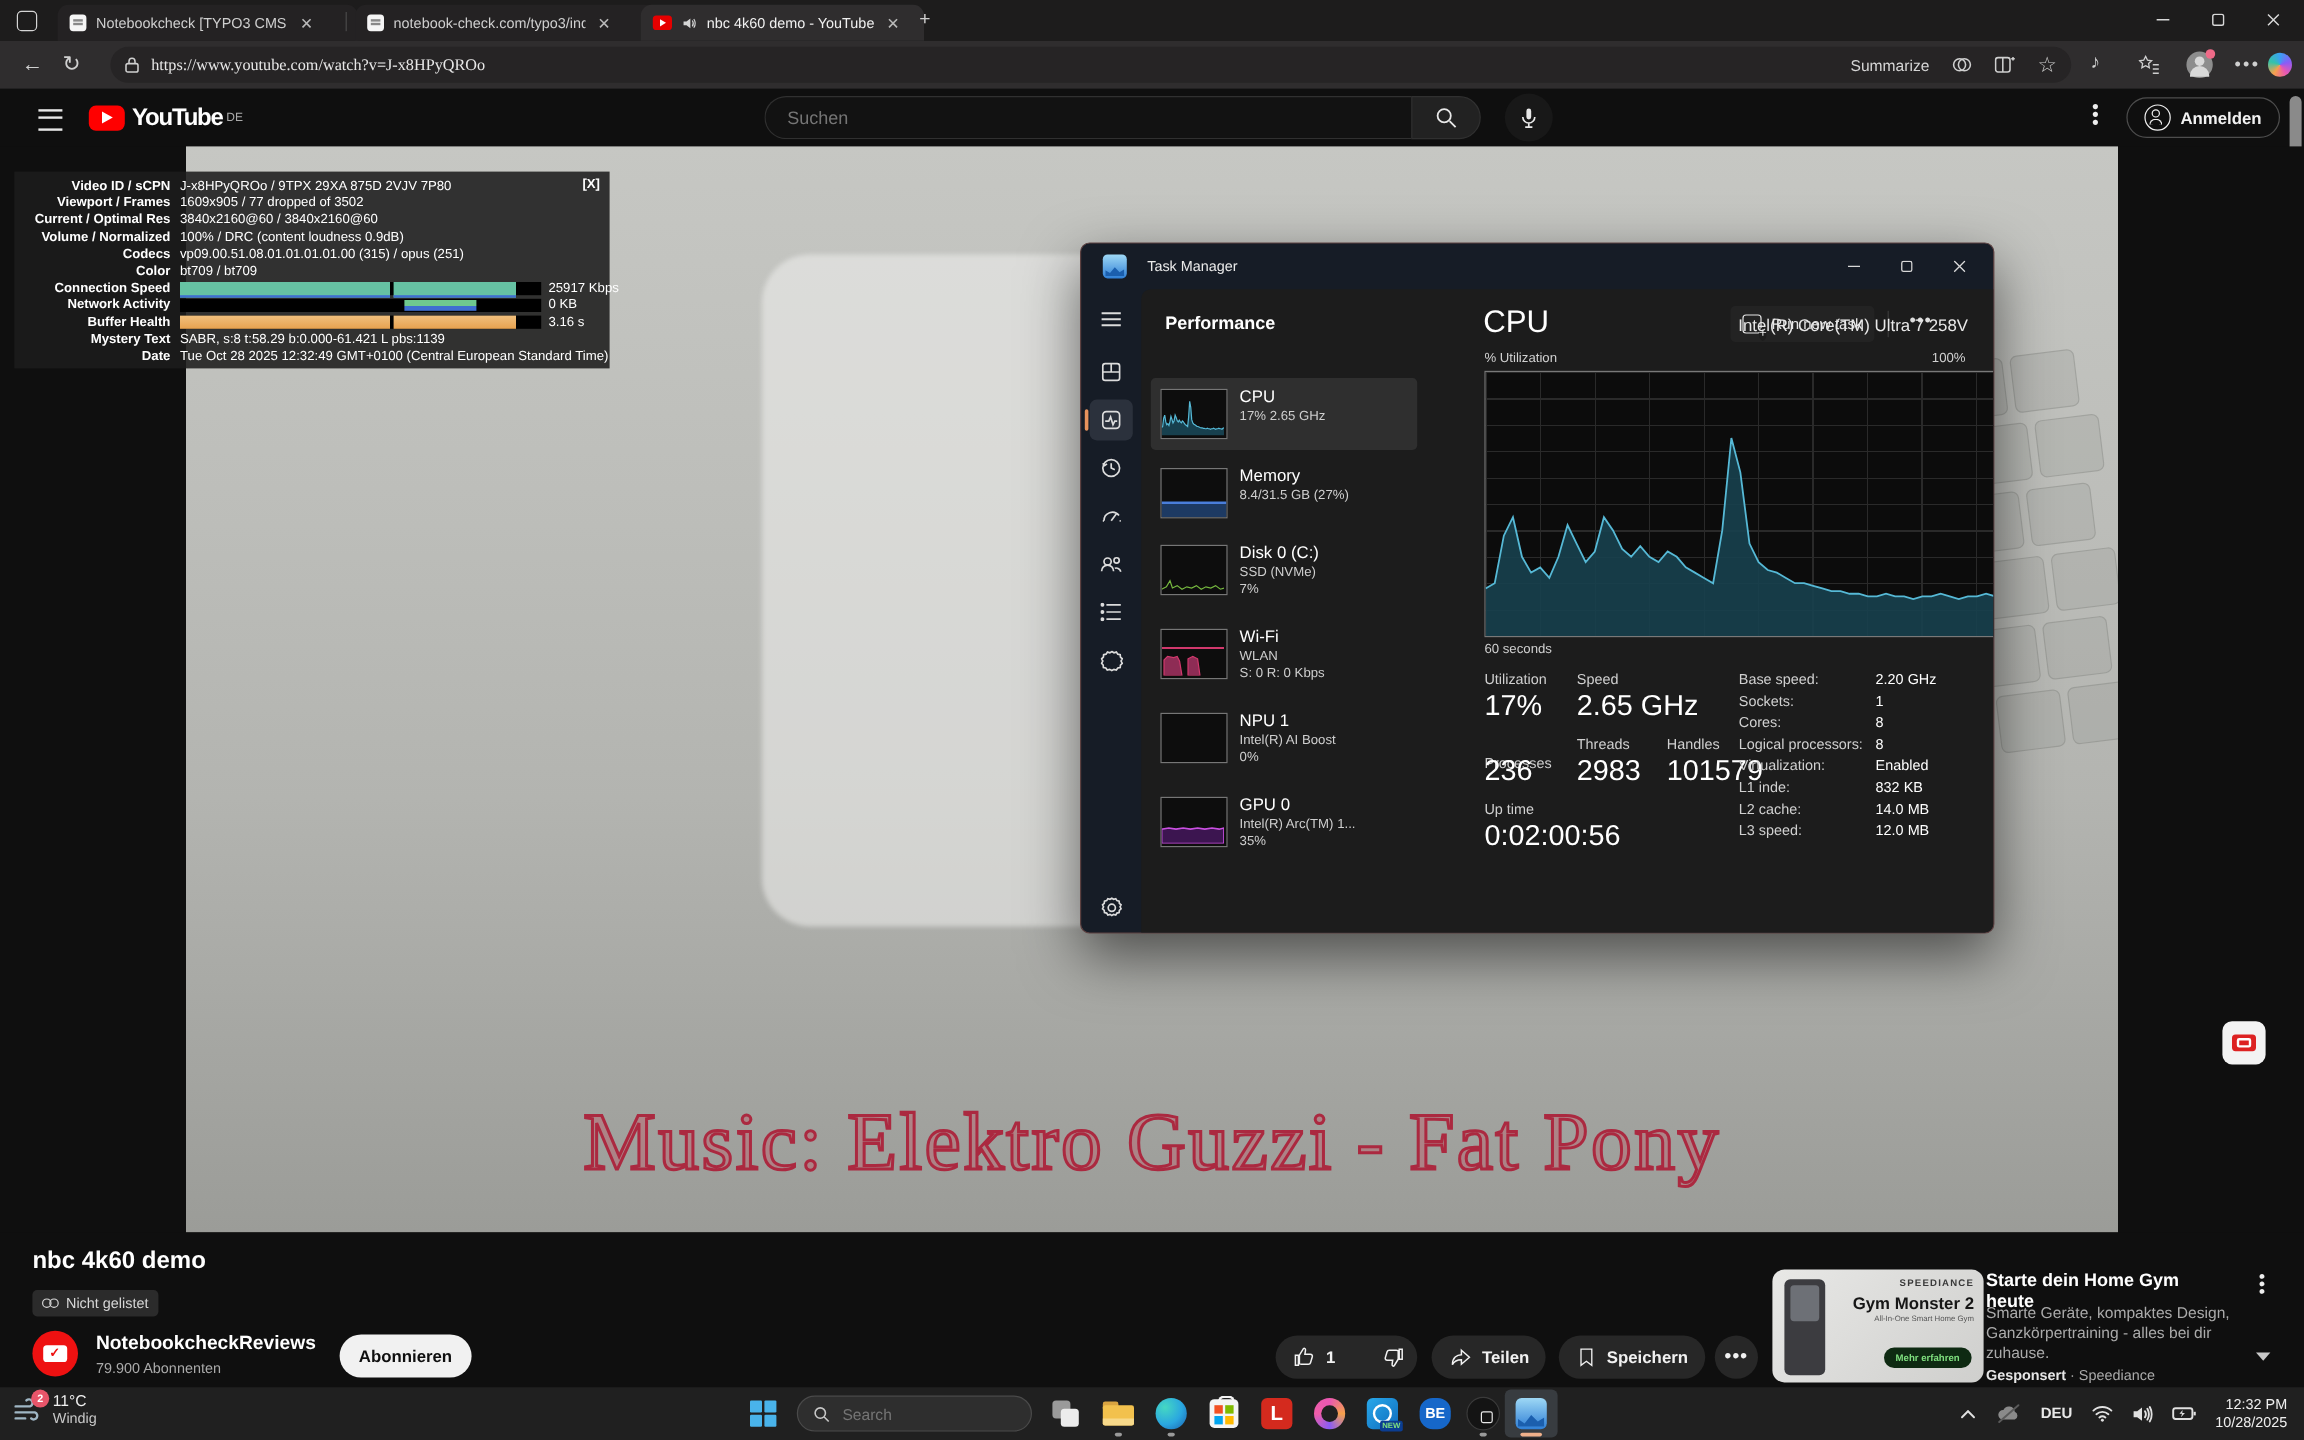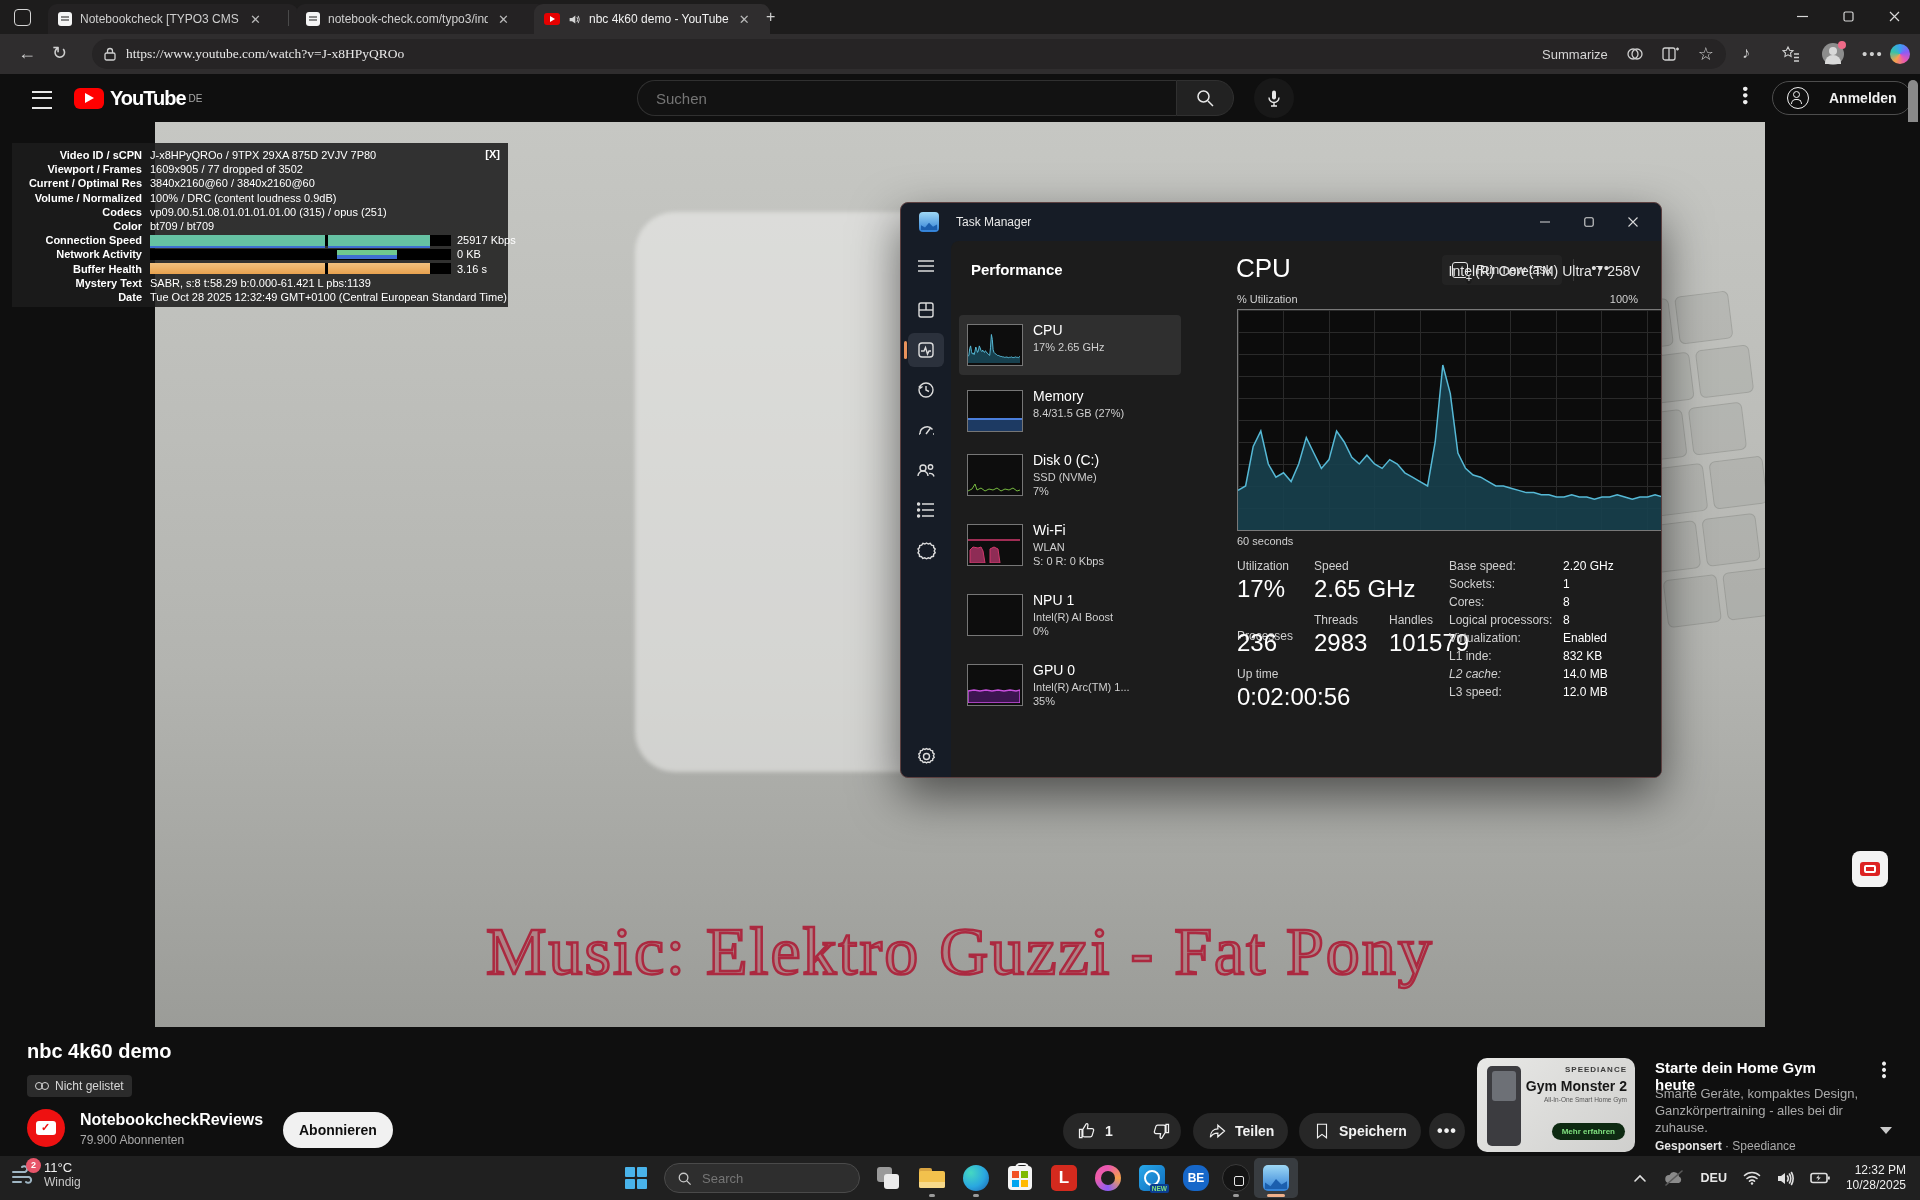--- a/index.html
+++ b/index.html
@@ -43,21 +43,21 @@
   #yt-logo-text{color:#fff;font-size:20px;font-weight:bold;letter-spacing:-1px;margin-left:6px;}
   #yt-region{color:#aaa;font-size:10px;vertical-align:top;margin-left:3px;}
   #yt-search{position:absolute;left:637px;top:6px;width:539px;height:36px;border:1px solid #303030;border-right:none;
              border-radius:18px 0 0 18px;background:#121212;box-sizing:border-box;display:flex;align-items:center;padding:0 16px;}
   #yt-search input{background:transparent;border:none;outline:none;color:#eee;font-size:15px;width:100%;font-family:"Liberation Sans",sans-serif;}
   #yt-search-btn{position:absolute;left:1176px;top:6px;width:58px;height:36px;border:1px solid #303030;border-radius:0 18px 18px 0;
                  background:#222;box-sizing:border-box;display:flex;align-items:center;justify-content:center;}
   #yt-mic{position:absolute;left:1254px;top:4px;width:40px;height:40px;border-radius:50%;background:#181818;display:flex;align-items:center;justify-content:center;}
   #yt-dots{position:absolute;left:1736px;top:12px;color:#eee;font-size:16px;letter-spacing:1px;writing-mode:vertical-lr;}
   #yt-signin{position:absolute;left:1772px;top:7px;height:34px;border:1px solid #4d4d4d;border-radius:17px;display:flex;
-             align-items:center;gap:20px;padding:0 14px;color:#f1f1f1;font-size:14px;font-weight:bold;box-sizing:border-box;}
+             align-items:center;gap:8px;padding:0 14px;color:#f1f1f1;font-size:14px;font-weight:bold;box-sizing:border-box;}
   .person-ico{width:20px;height:20px;border:1.5px solid #f1f1f1;border-radius:50%;position:relative;}
   .person-ico:before{content:"";position:absolute;left:5px;top:3px;width:7px;height:7px;border-radius:50%;border:1.5px solid #f1f1f1;box-sizing:border-box;}
   .person-ico:after{content:"";position:absolute;left:3px;top:11px;width:11px;height:5px;border-radius:6px 6px 0 0;border:1.5px solid #f1f1f1;border-bottom:none;box-sizing:border-box;}
   #page-scrollbar{position:absolute;right:2px;top:80px;width:10px;height:190px;background:#8a8a8a;border-radius:5px;}
 
   
   #player{position:absolute;top:122px;left:0;width:1920px;height:905px;background:#0f0f0f;}
   #video{position:absolute;left:155px;top:0;width:1610px;height:905px;overflow:hidden;
          background:linear-gradient(180deg,#c6c7c3 0%,#bcbdb9 35%,#b3b4b0 60%,#9b9c98 100%);}
   #video .sheen{position:absolute;left:480px;top:90px;width:620px;height:560px;border-radius:40px;background:rgba(240,241,238,0.55);filter:blur(2px);}
@@ -139,21 +139,21 @@
            padding:0 14px;color:#f1f1f1;font-size:14px;font-weight:bold;box-sizing:border-box;}
   .pillbtn svg{flex:none;}
   #like-pill{left:1063px;width:118px;padding:0;}
   #like-seg{display:flex;align-items:center;gap:8px;padding:0 12px 0 14px;height:100%;}
   #like-div{width:1px;height:22px;background:#4a4a4a;}
   #dislike-seg{display:flex;align-items:center;padding:0 14px 0 10px;height:100%;}
   #more-circle{position:absolute;left:1429px;top:86px;width:36px;height:36px;border-radius:50%;background:#272727;
                color:#f1f1f1;display:flex;align-items:center;justify-content:center;font-weight:bold;letter-spacing:1px;}
 
   
-  #ad-thumb{position:absolute;left:1477px;top:31px;width:158px;height:94px;border-radius:10px;background:linear-gradient(135deg,#e8e8e6,#cfcfcd);overflow:hidden;}
+  #ad-thumb{position:absolute;left:1477px;top:31px;width:176px;height:94px;border-radius:10px;background:linear-gradient(135deg,#e8e8e6,#cfcfcd);overflow:hidden;}
   #ad-machine{position:absolute;left:10px;top:8px;width:34px;height:80px;background:#3c3c40;border-radius:5px;}
   #ad-machine:after{content:"";position:absolute;left:5px;top:5px;width:24px;height:30px;background:#6d7076;border-radius:3px;}
   #ad-brand{position:absolute;right:8px;top:7px;color:#3a3a3a;font-size:8px;font-weight:bold;letter-spacing:1px;}
   #ad-product{position:absolute;right:8px;top:20px;color:#161616;font-size:14px;font-weight:bold;}
   #ad-product-sub{position:absolute;right:8px;top:38px;color:#555;font-size:6.5px;}
   #ad-cta{position:absolute;right:10px;bottom:12px;background:#0e2a12;color:#7fe07f;font-size:8px;font-weight:bold;border-radius:9px;padding:4px 10px;}
   #ad-title{position:absolute;left:1655px;top:32px;width:205px;color:#fff;font-size:15px;font-weight:bold;}
   #ad-desc{position:absolute;left:1655px;top:58px;width:212px;color:#aaa;font-size:13px;line-height:17px;}
   #ad-sponsored{position:absolute;left:1655px;top:112px;color:#aaa;font-size:12px;}
   #ad-sponsored b{color:#e6e6e6;}
@@ -623,21 +623,21 @@
       <div class="abs kv-label" style="left:498px;top:336px;">Sockets:</div>
       <div class="abs kv-val" style="left:612px;top:336px;">1</div>
       <div class="abs kv-label" style="left:498px;top:354px;">Cores:</div>
       <div class="abs kv-val" style="left:612px;top:354px;">8</div>
       <div class="abs kv-label" style="left:498px;top:372px;">Logical processors:</div>
       <div class="abs kv-val" style="left:612px;top:372px;">8</div>
       <div class="abs kv-label" style="left:498px;top:390px;">Virtualization:</div>
       <div class="abs kv-val" style="left:612px;top:390px;">Enabled</div>
       <div class="abs kv-label" style="left:498px;top:408px;">L1 inde:</div>
       <div class="abs kv-val" style="left:612px;top:408px;">832 KB</div>
-      <div class="abs kv-label" style="left:498px;top:426px;font-style:italic;">L2 cache:</div>
+      <div class="abs kv-label" style="left:498px;top:426px;">L2 cache:</div>
       <div class="abs kv-val" style="left:612px;top:426px;">14.0 MB</div>
       <div class="abs kv-label" style="left:498px;top:444px;">L3 speed:</div>
       <div class="abs kv-val" style="left:612px;top:444px;">12.0 MB</div>
     </div>
   </div>
 
   <div id="below">
     <div id="v-title">nbc 4k60 demo</div>
     <div id="v-badge">
       <span class="link-ico"></span>

